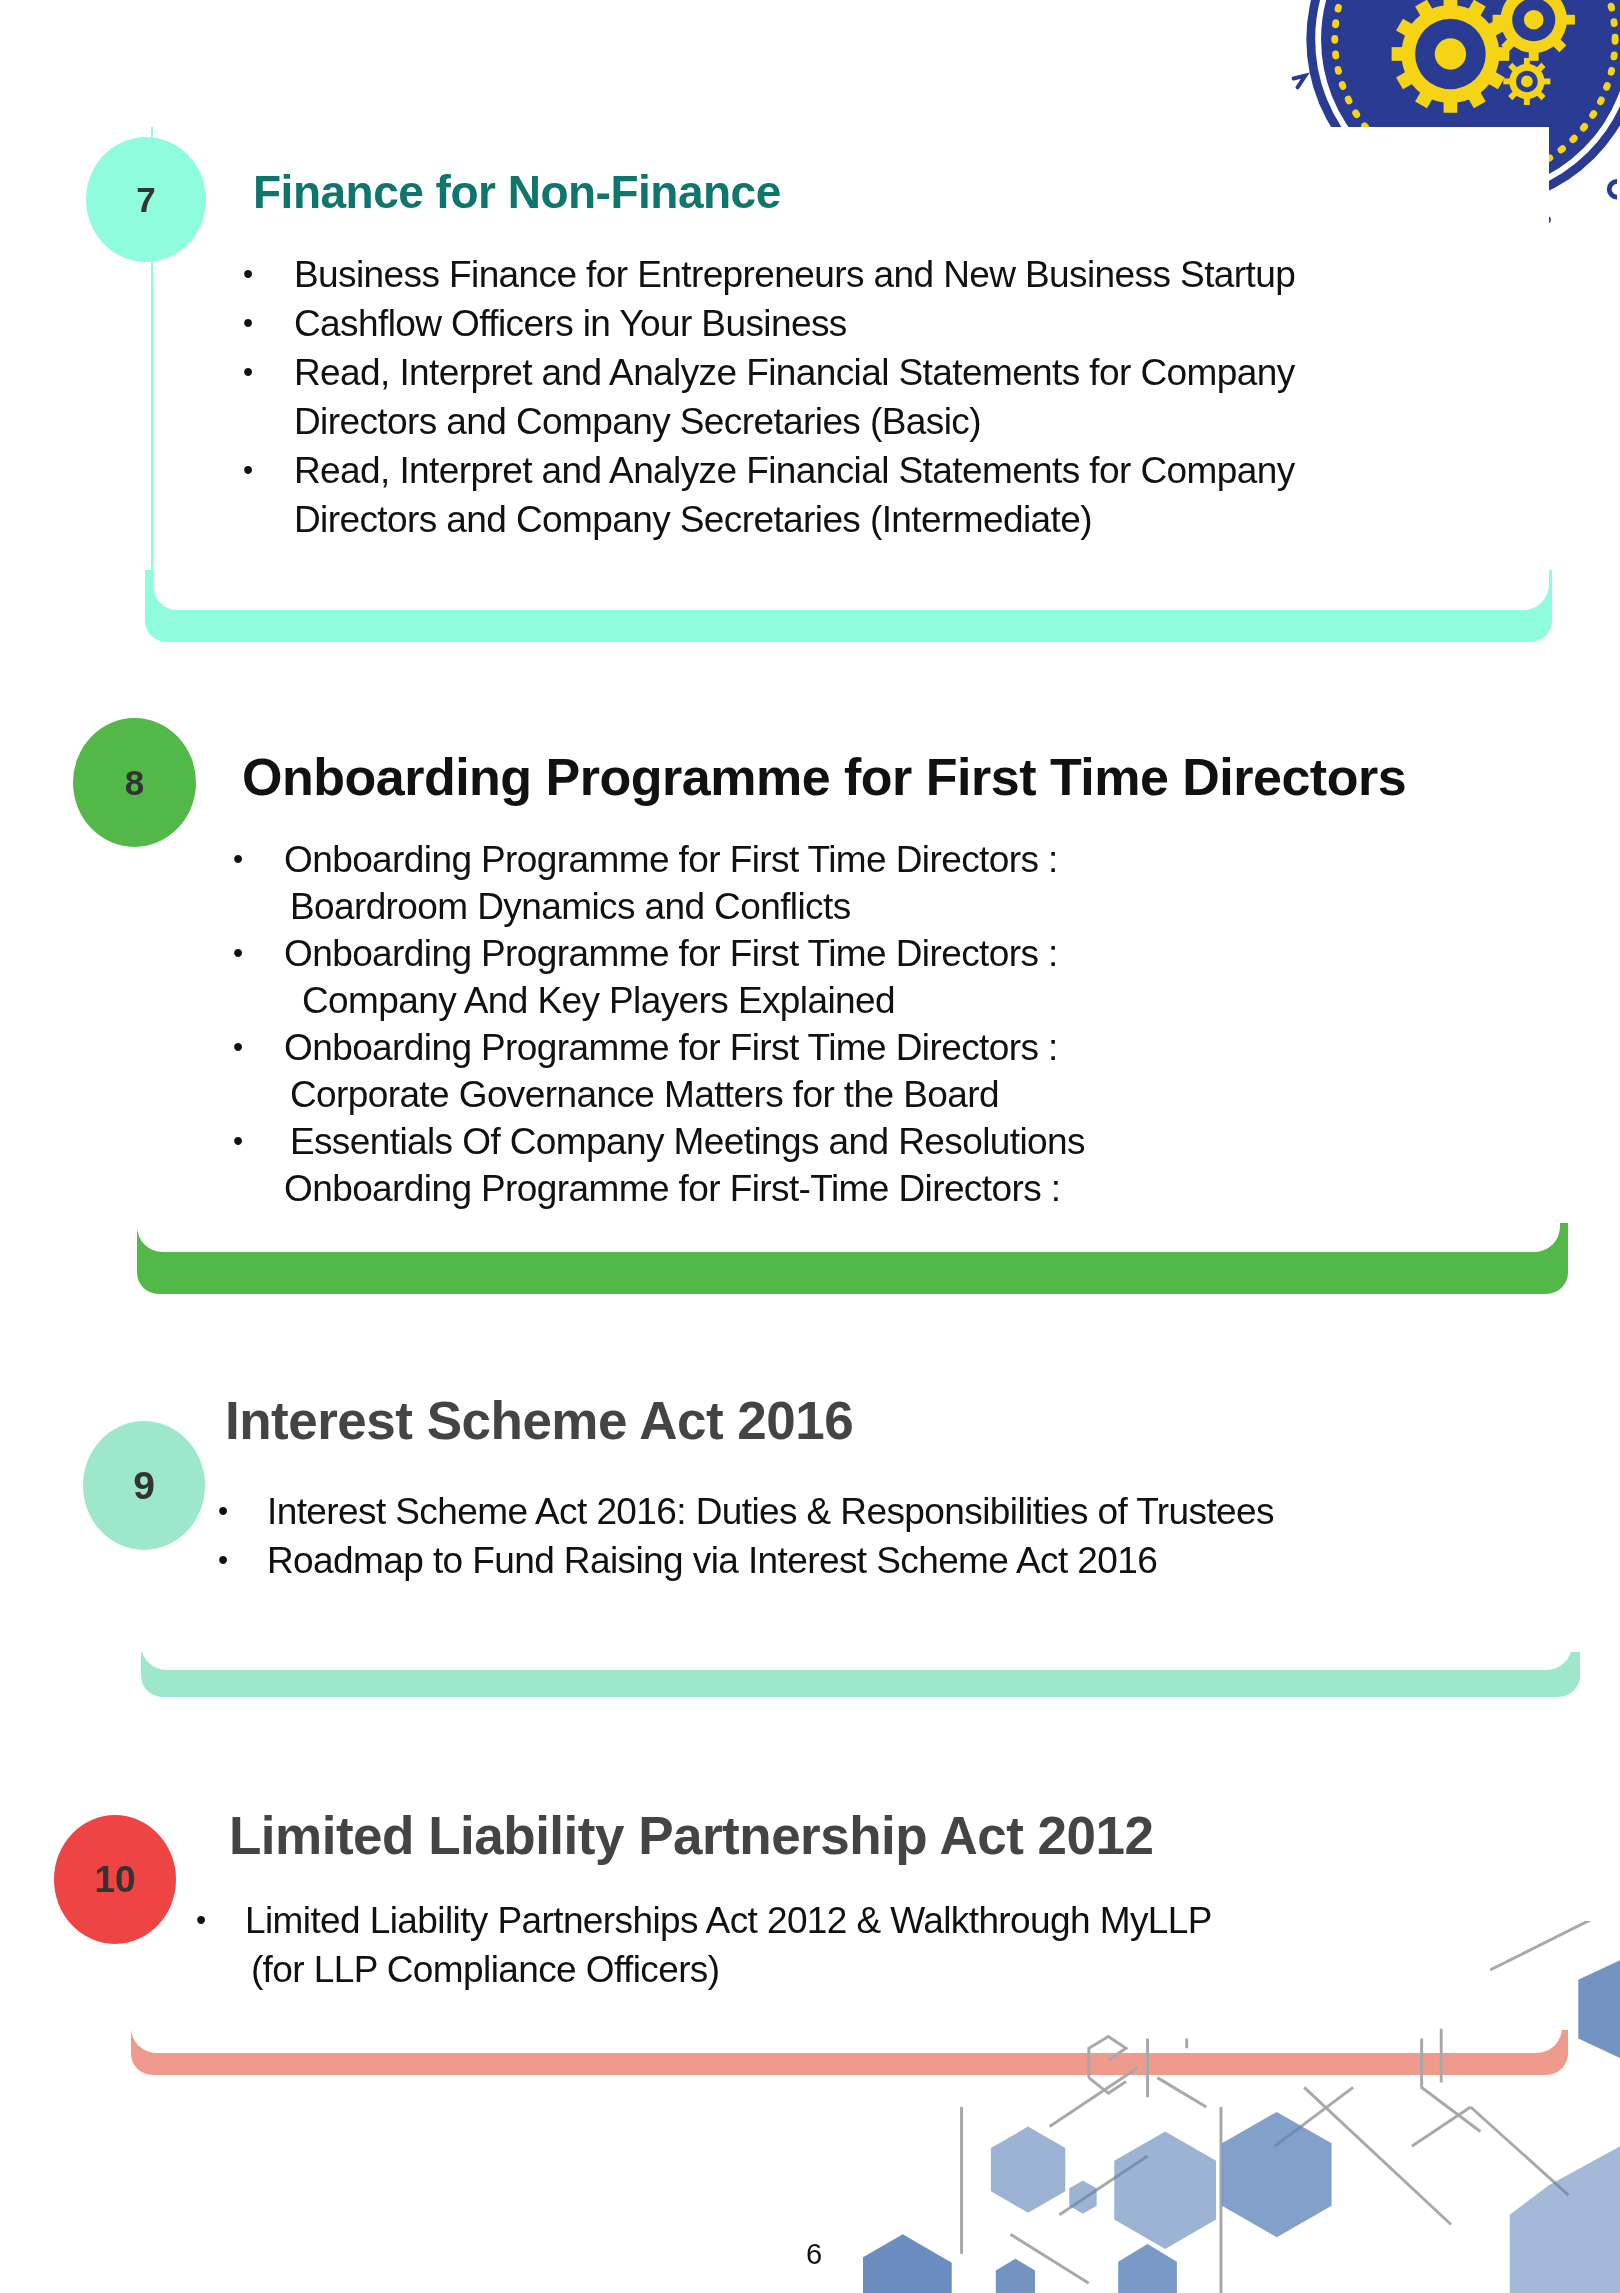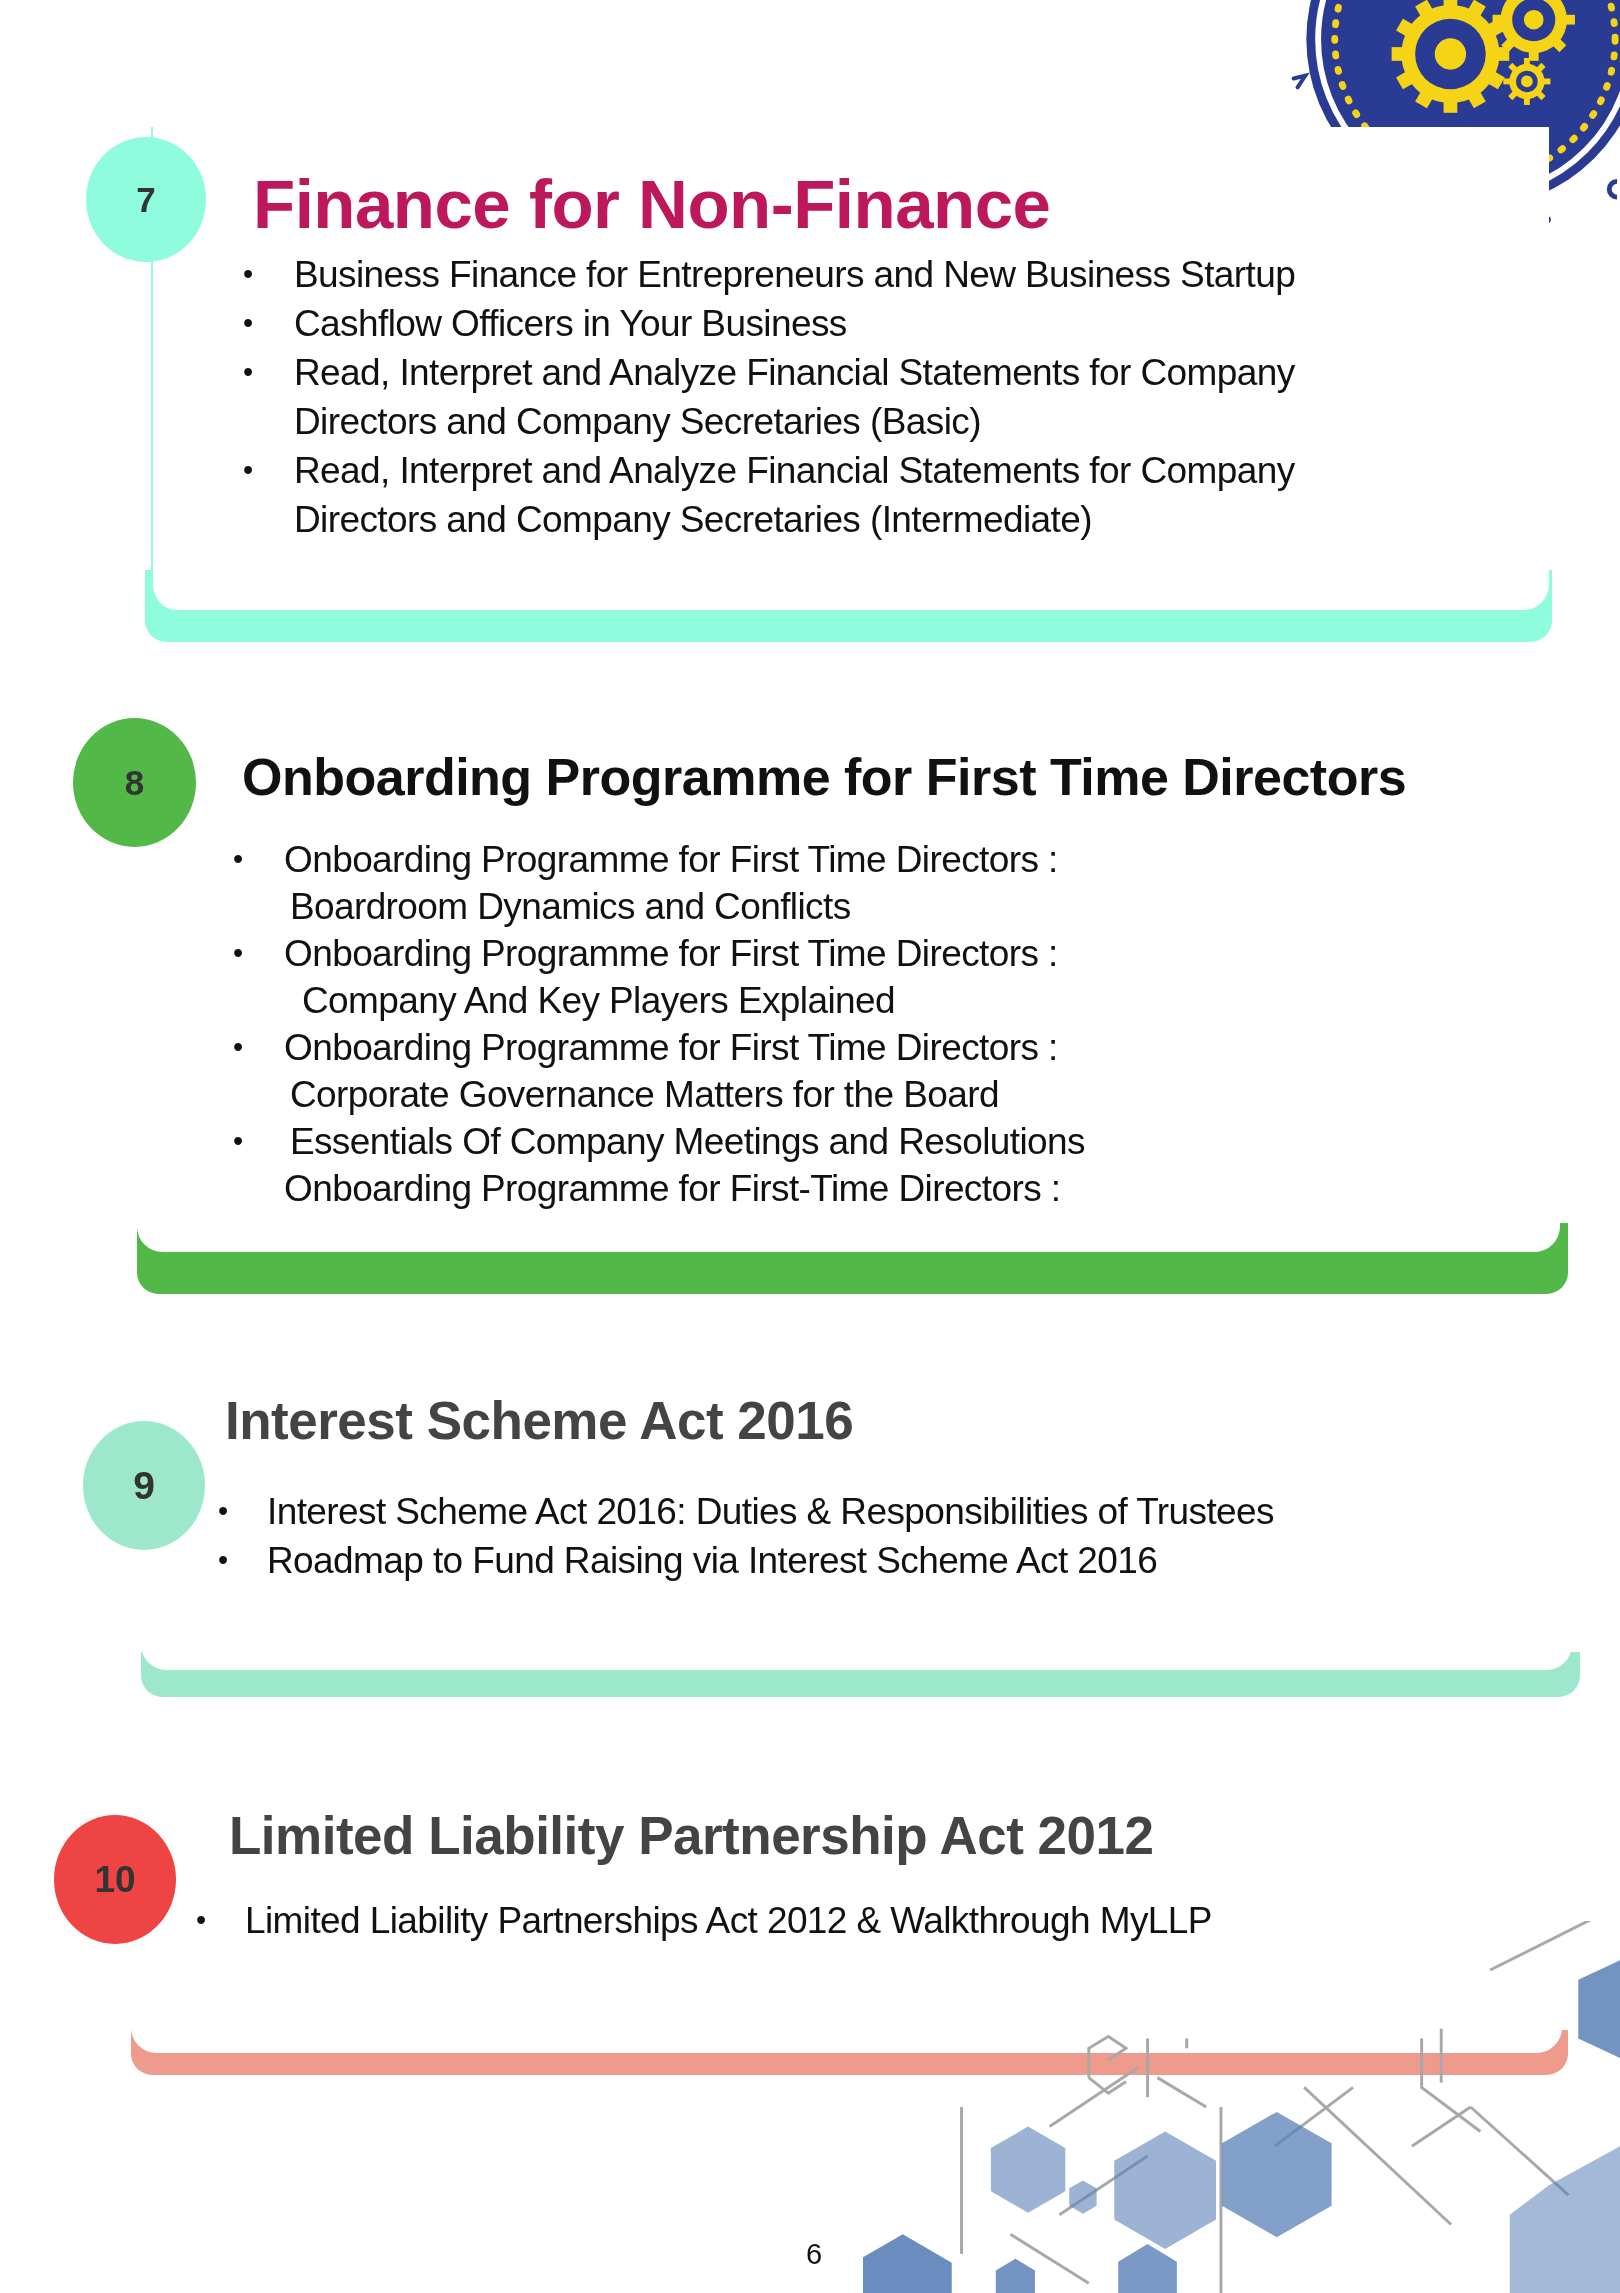--- a/index.html
+++ b/index.html
@@ -118,21 +118,21 @@
     <circle cx="279" cy="224" r="3.5" fill="#2a3b93"></circle>
     <path d="M350,185 a8,8 0 0,0 0,16" fill="none" stroke="#2a3b93" stroke-width="5"></path>
   </svg>
 
   <div class="section">
     <div class="card-bar" style="left:145px; top:570px; width:1407px; height:72px; background:#8ffcdd;"></div>
     <div class="card-face" style="left:151px; top:127px; width:1398px; height:483px; border-left:2px solid #8ffcdd;"></div>
     <div class="num-circle" style="left:86px; top:137px; width:120px; height:125px; background:#8ffcdd; font-size:35px;">
       <span>7</span>
     </div>
-    <div class="sec-title" style="left:253px; top:165px; font-size:69px; color:#be185d;">Finance for Non-Finance</div>
+    <div class="sec-title" style="left:253px; top:165px; font-size:46px; color:#0f766e;">Finance for Non-Finance</div>
     <ul class="items" style="left:294px; top:250px;">
       <li>
         <span class="bullet" style="left:-51px; top:0;">•</span>
         <span class="line">Business Finance for Entrepreneurs and New Business Startup</span>
       </li>
       <li>
         <span class="bullet" style="left:-51px; top:0;">•</span>
         <span class="line">Cashflow Officers in Your Business</span>
       </li>
       <li>
@@ -202,20 +202,21 @@
     <div class="card-bar" style="left:131px; top:2030px; width:1437px; height:45px; background:#ee9a8c;"></div>
     <div class="card-face" style="left:131px; top:1970px; width:1431px; height:83px;"></div>
     <div class="num-circle" style="left:54px; top:1815px; width:122px; height:129px; background:#ef4444; font-size:37px;text-align:right;">
       <span>10</span>
     </div>
     <div class="sec-title" style="left:229px; top:1805px; font-size:53px; color:#444;">Limited Liability Partnership Act 2012</div>
     <ul class="items" style="left:245px; top:1896px;">
       <li>
         <span class="bullet" style="left:-49px; top:0;">•</span>
         <span class="line">Limited Liability Partnerships Act 2012 &amp; Walkthrough MyLLP</span>
+        <span class="line" style="padding-left:5.9px;">(for LLP Compliance Officers)</span>
       </li>
     </ul>
   </div>
 
   <svg class="hex-deco" viewBox="0 0 773 380" xmlns="http://www.w3.org/2000/svg">
     <g stroke="#a8a8a8" stroke-width="3" fill="none">
       <line x1="100" y1="190" x2="100" y2="340"></line>
       <line x1="190" y1="210" x2="280" y2="150"></line>
       <path d="M230,160 v-30 l20,-12 l18,12 l-18,12"></path>
       <path d="M230,160 l20,16 l18,-12"></path>

